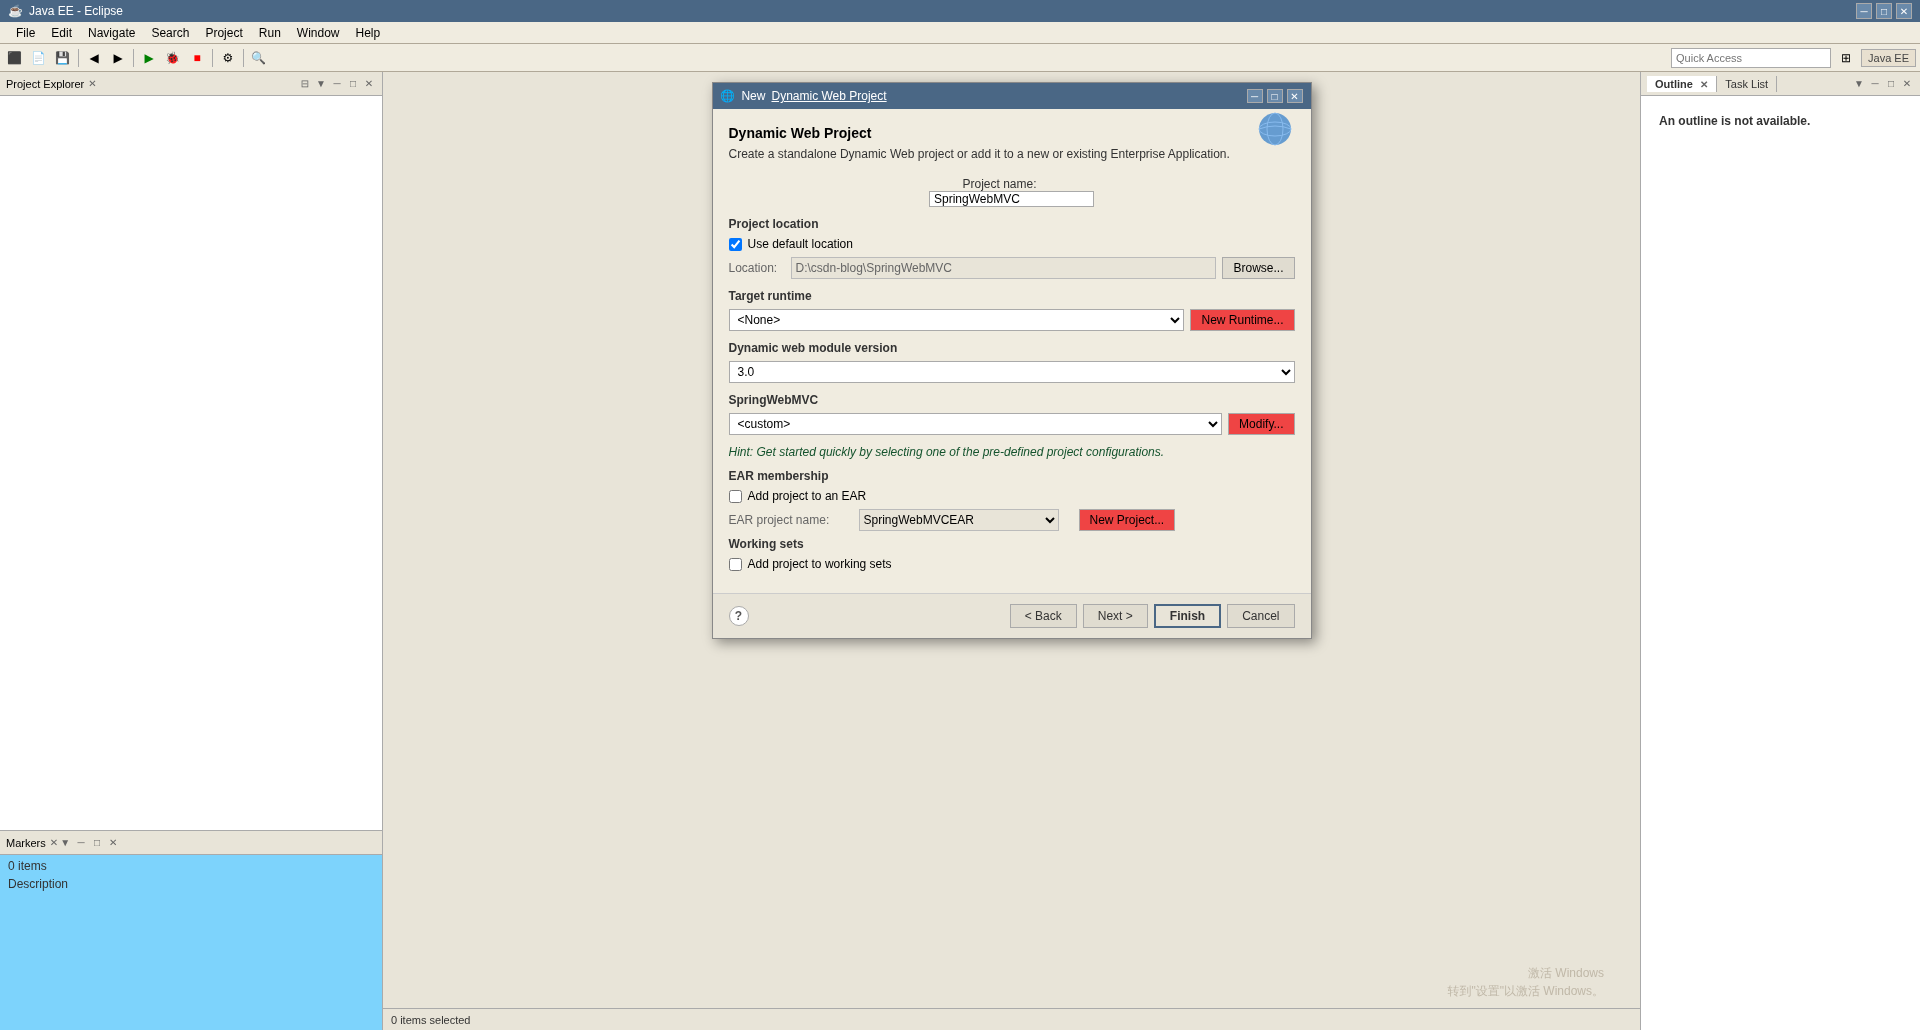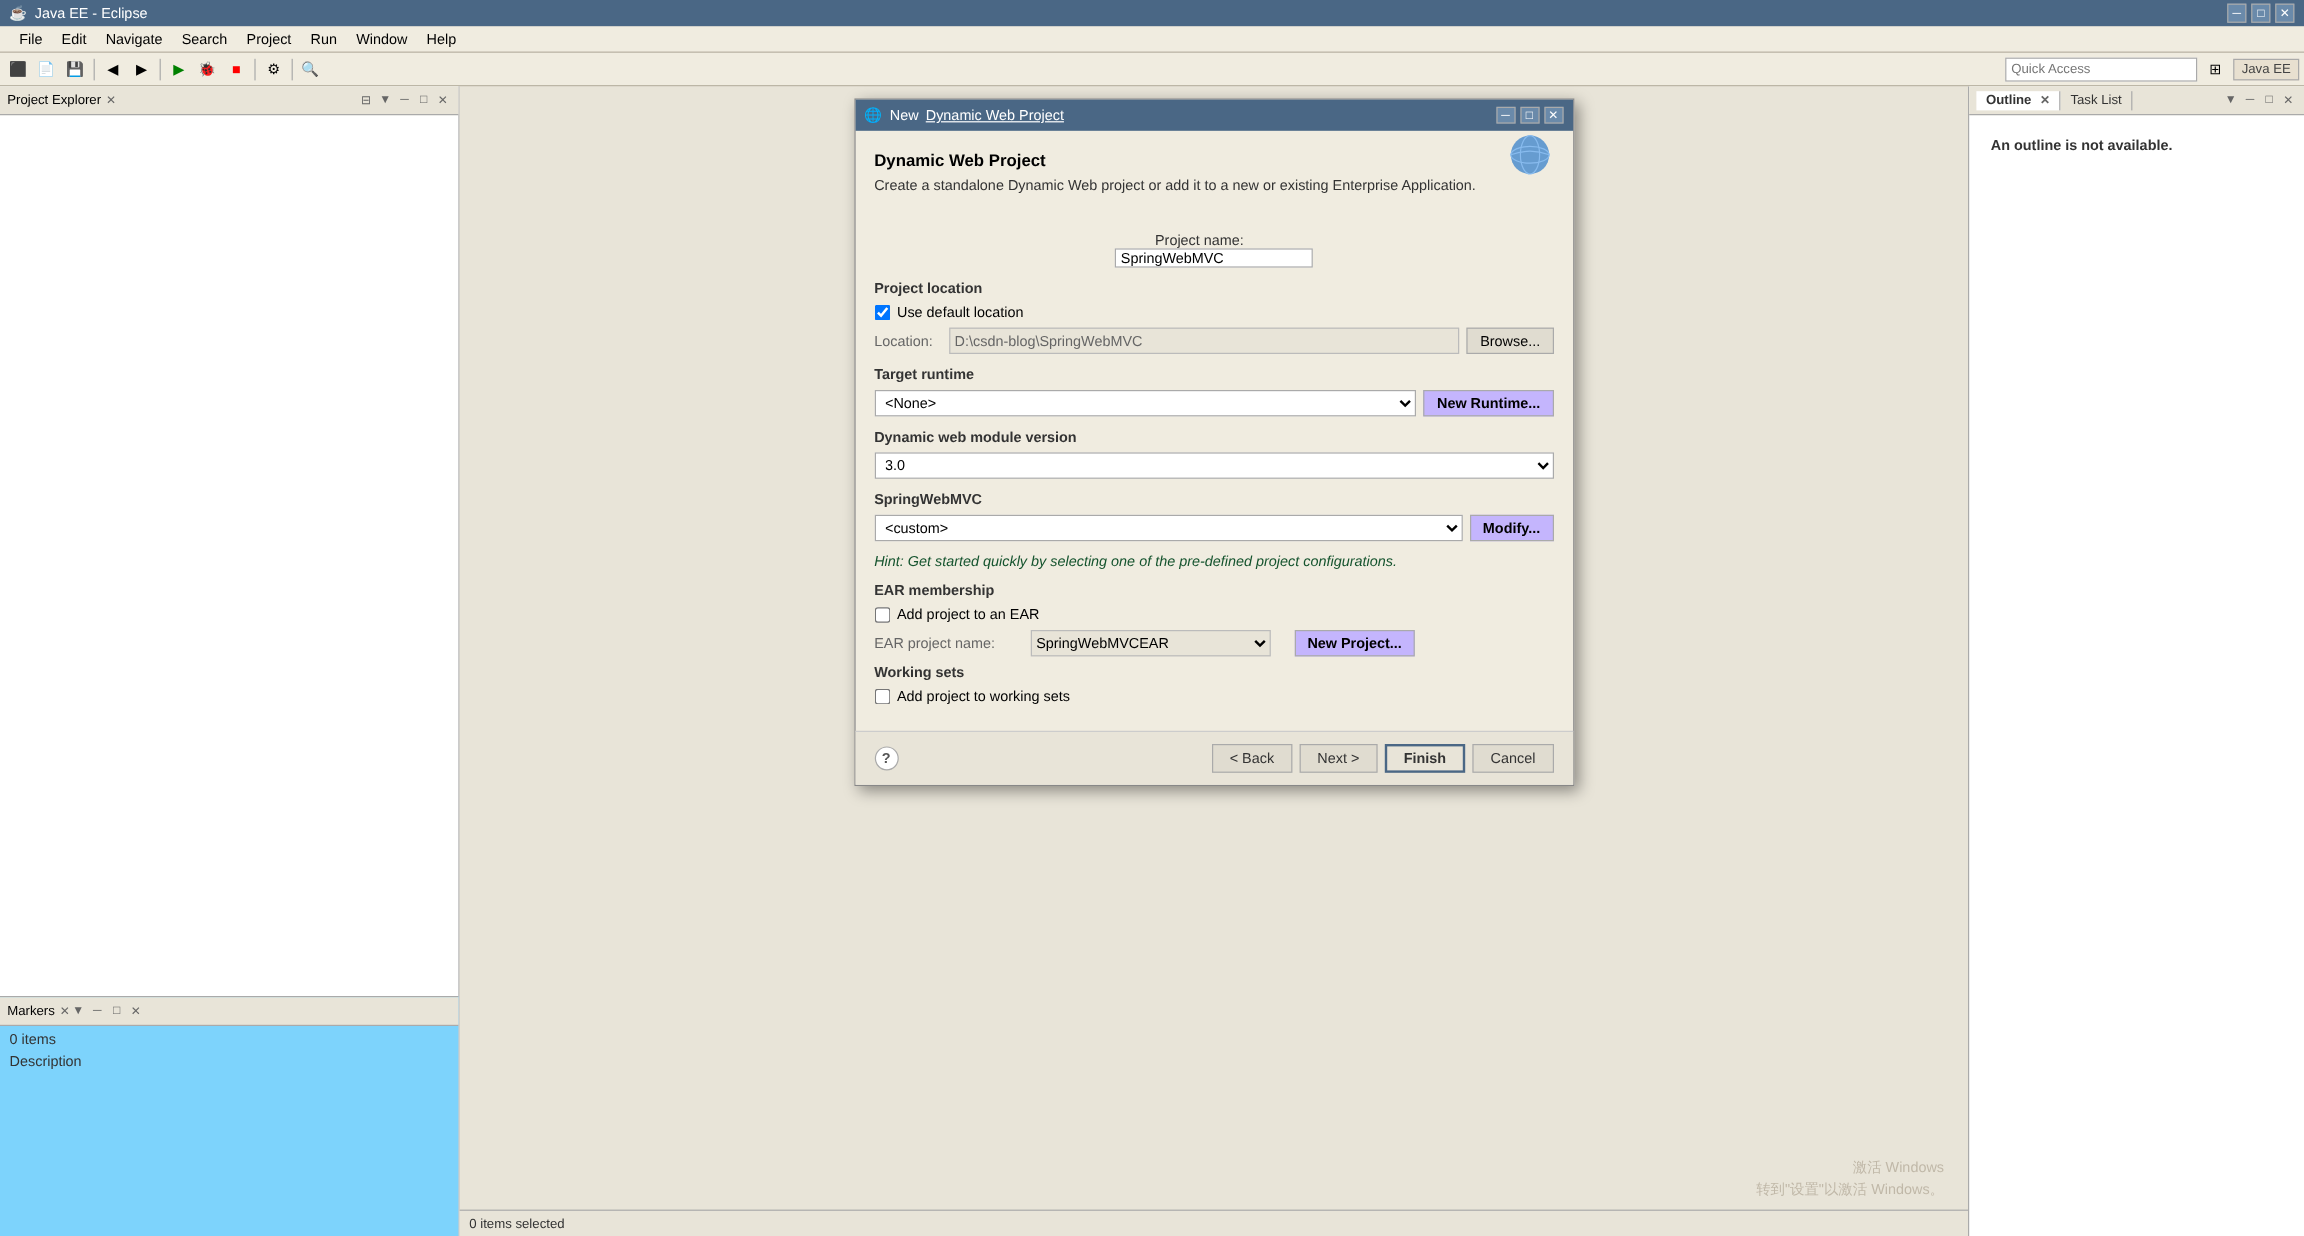--- a/index.html
+++ b/index.html
@@ -250,21 +250,21 @@
     }
     .modal-heading {
       font-size: 14px;
       font-weight: bold;
       color: #000;
       margin-bottom: 6px;
     }
     .modal-subtext {
       font-size: 12px;
       color: #333;
-      margin-bottom: 32px;
+      margin-bottom: 16px;
       padding-right: 60px;
     }
 
     .form-row {
       display: flex;
       align-items: center;
       margin-bottom: 10px;
       flex-direction: column;
     }
     .form-label {
@@ -338,26 +338,25 @@
       flex: 1;
       height: 22px;
       border: 1px solid #aaa;
       background: white;
       font-size: 12px;
       padding: 0 4px;
     }
     .new-btn {
       height: 22px;
       padding: 0 10px;
-      background: #c4b5fd;
+      background: #ef4444;
       border: 1px solid #aaa;
       font-size: 12px;
       cursor: pointer;
       white-space: nowrap;
-      font-weight: bold;
     }
 
     .hint-text {
       font-size: 12px;
       color: #14532d;
       margin-bottom: 10px;
       font-style: italic;
     }
 
     .section-divider {
@@ -419,21 +418,21 @@
       align-items: center;
       padding: 0 8px;
       font-size: 11px;
       color: #333;
       justify-content: space-between;
     }
 
     .watermark-text {
       position: absolute;
       bottom: 30px;
-      right: 20px;
+      right: 36px;
       color: #c0b8a8;
       font-size: 12px;
       text-align: right;
       line-height: 1.5;
     }
 
     .tab-close {
       font-size: 10px;
       margin-left: 4px;
       color: #666;

